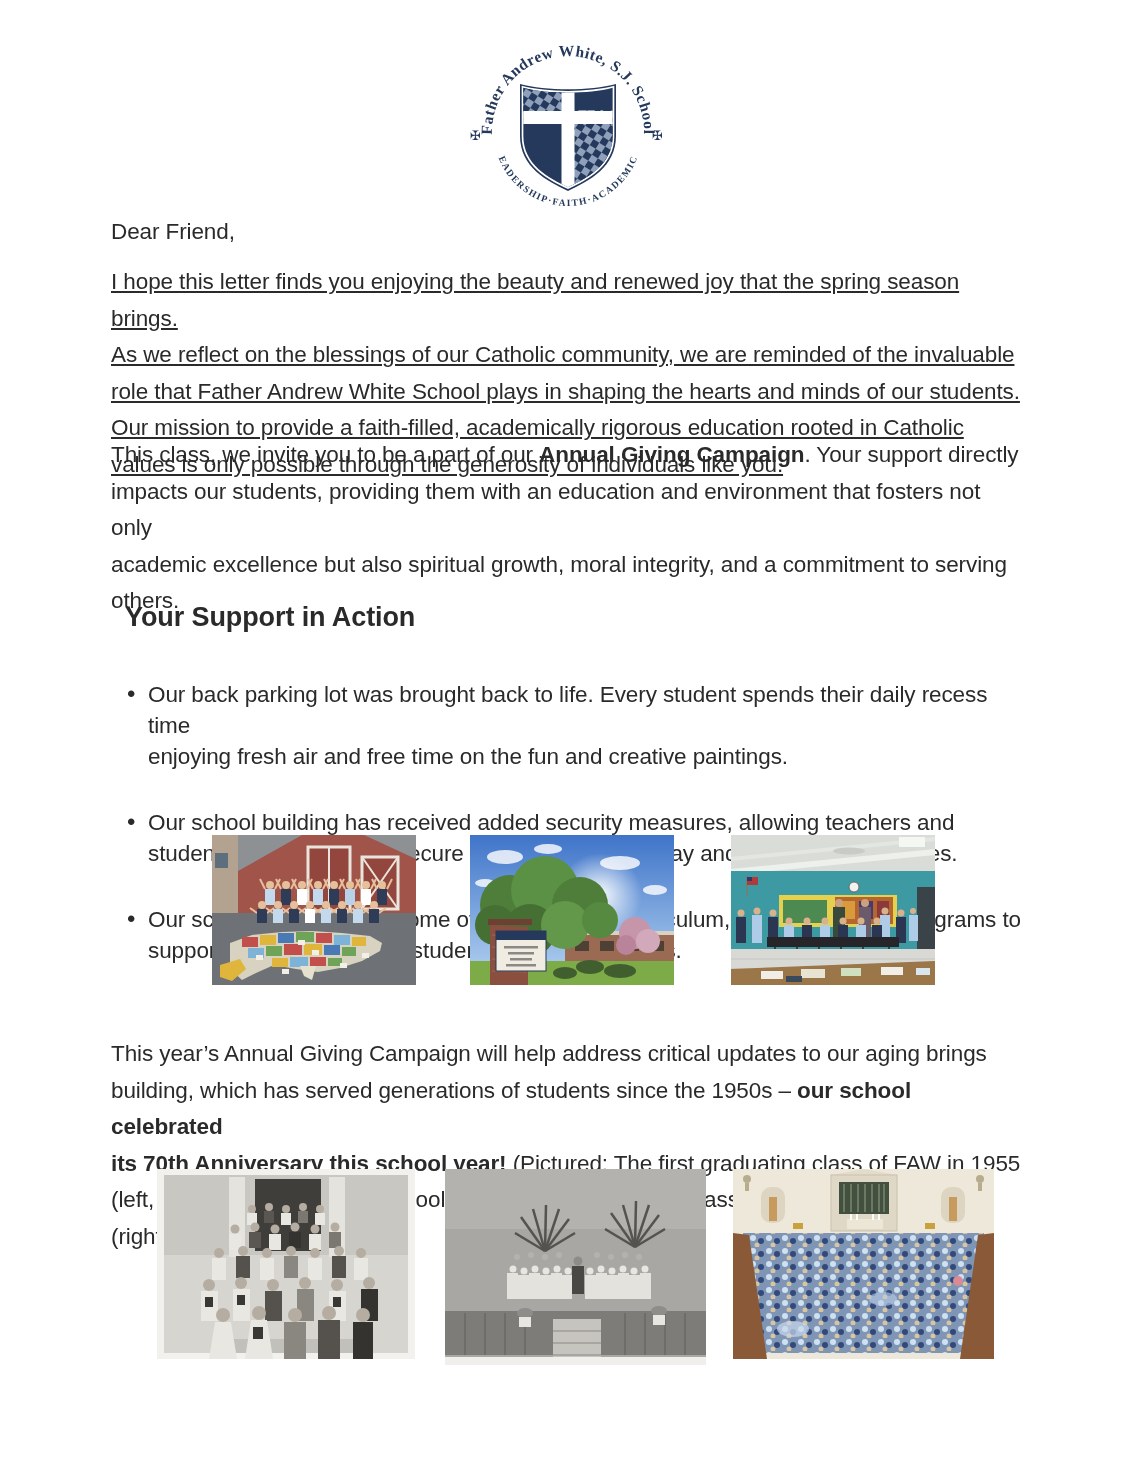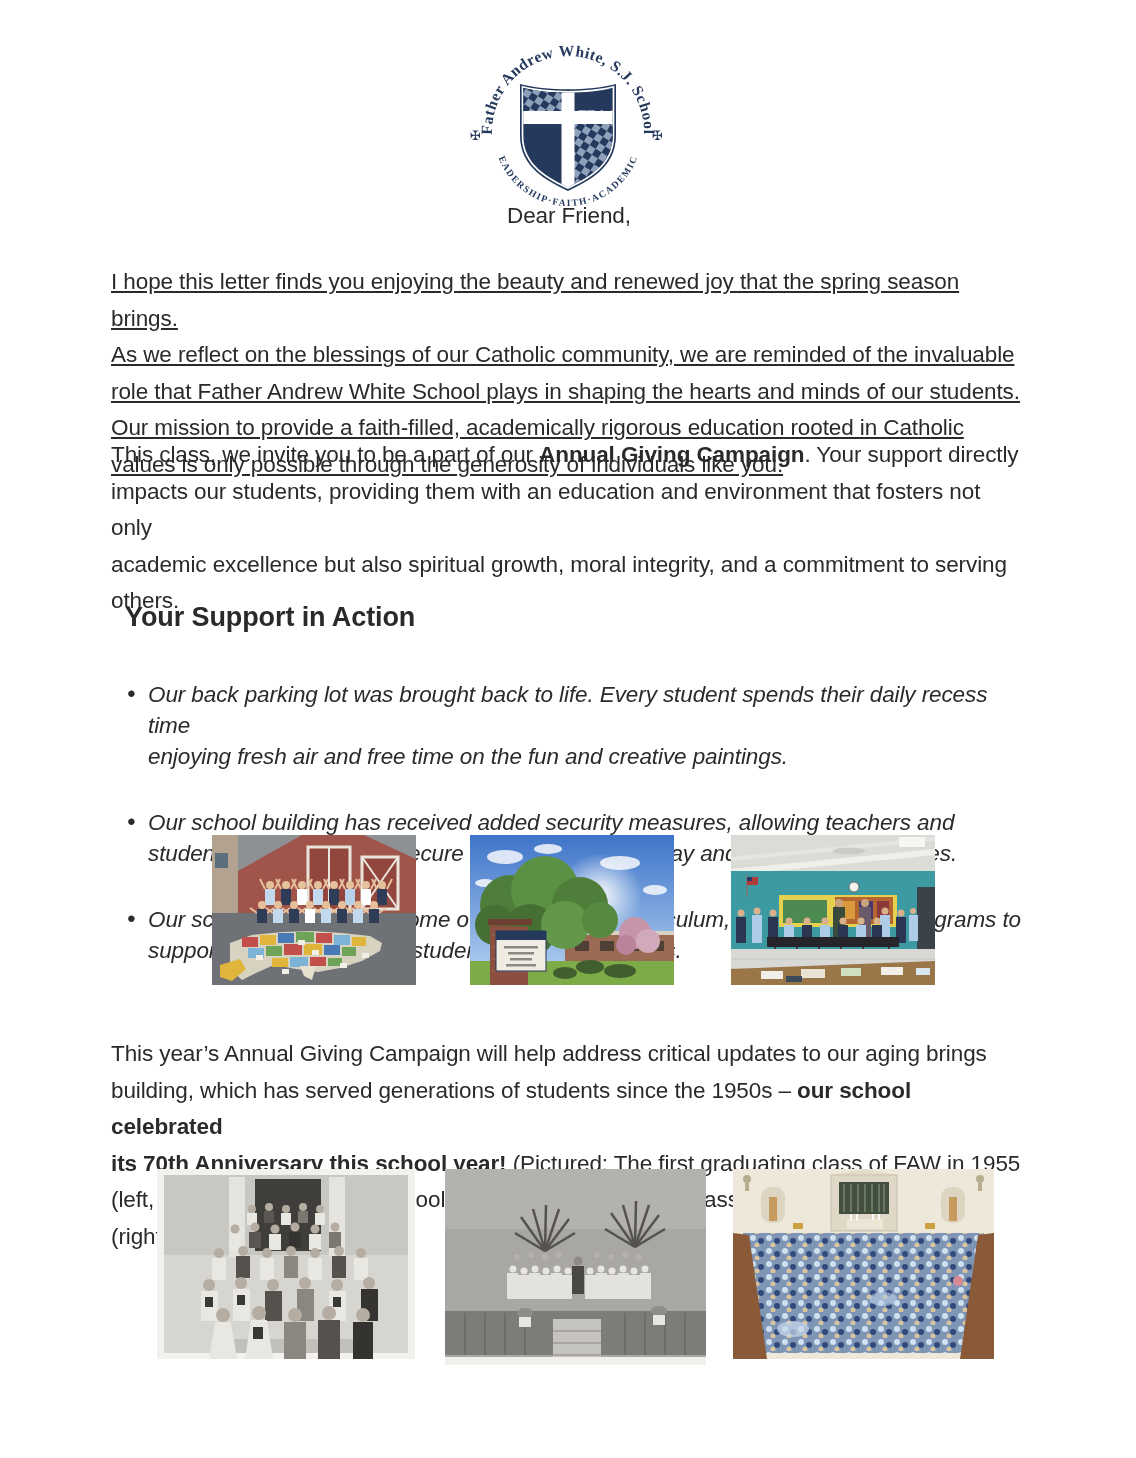--- a/index.html
+++ b/index.html
@@ -1,20 +1,20 @@
 <!DOCTYPE html>
 <html><head>
 <meta charset="utf-8">
 <style>
   html,body{margin:0;padding:0;background:#ffffff;}
   .page{position:relative;width:1136px;height:1458px;background:#ffffff;
         font-family:"Liberation Sans",sans-serif;color:#2a2a2a;overflow:hidden;}
   .abs{position:absolute;}
   .copy{left:111px;width:916px;font-size:22.5px;line-height:36.5px;letter-spacing:-0.1px;white-space:pre-line;}
-  .tight{line-height:31px;font-style:italic;}
+  .tight{line-height:31px;}
   b,.bold{font-weight:bold;margin-top:27px;}
   h2.inline-head{margin:14px;font-size:27px;font-weight:bold;line-height:32px;}
   ul.bullets{margin:0;padding:0;list-style:none;}
   ul.bullets li{position:relative;padding-left:37px;margin:0 0 4px 0;white-space:pre-line;}
   ul.bullets li::before{content:"\2022";position:absolute;left:16px;top:-1px;font-size:24px;color:#2a2a2a;}
   .photo{position:absolute;overflow:hidden;}
   .photo svg{display:block;}
   
   .arc-top{font-family:"Liberation Serif",serif;font-size:15.5px;font-weight:bold;fill:#24395c;letter-spacing:0.6px;}
   .arc-bottom{font-family:"Liberation Serif",serif;font-size:9.5px;font-weight:bold;fill:#24395c;letter-spacing:1.5px;}
@@ -55,21 +55,21 @@
         <g clip-path="url(#sclip)">
           <rect x="48" y="44" width="49" height="44" fill="url(#mdc)"></rect>
           <rect x="103" y="74" width="49" height="84" fill="url(#mdc)"></rect>
           <rect x="93.5" y="44" width="13" height="112" fill="#ffffff"></rect>
           <rect x="50" y="75" width="100" height="13" fill="#ffffff"></rect>
         </g>
       </g>
     </svg>
   </div>
 
-  <div class="abs copy" style="top:198px;text-align:center;">Dear Friend,</div>
+  <div class="abs copy" style="top:214px;">Dear Friend,</div>
 
   <div class="abs copy" style="top:264px;text-decoration:underline;">I hope this letter finds you enjoying the beauty and renewed joy that the spring season brings.
 As we reflect on the blessings of our Catholic community, we are reminded of the invaluable
 role that Father Andrew White School plays in shaping the hearts and minds of our students.
 Our mission to provide a faith-filled, academically rigorous education rooted in Catholic
 values is only possible through the generosity of individuals like you.</div>
 
   <div class="abs copy" style="top:437px;"><span>This class, we invite you to be a part of our </span><b>Annual Giving Campaign</b><span>. Your support directly
 impacts our students, providing them with an education and environment that fosters not only
 academic excellence but also spiritual growth, moral integrity, and a commitment to serving

